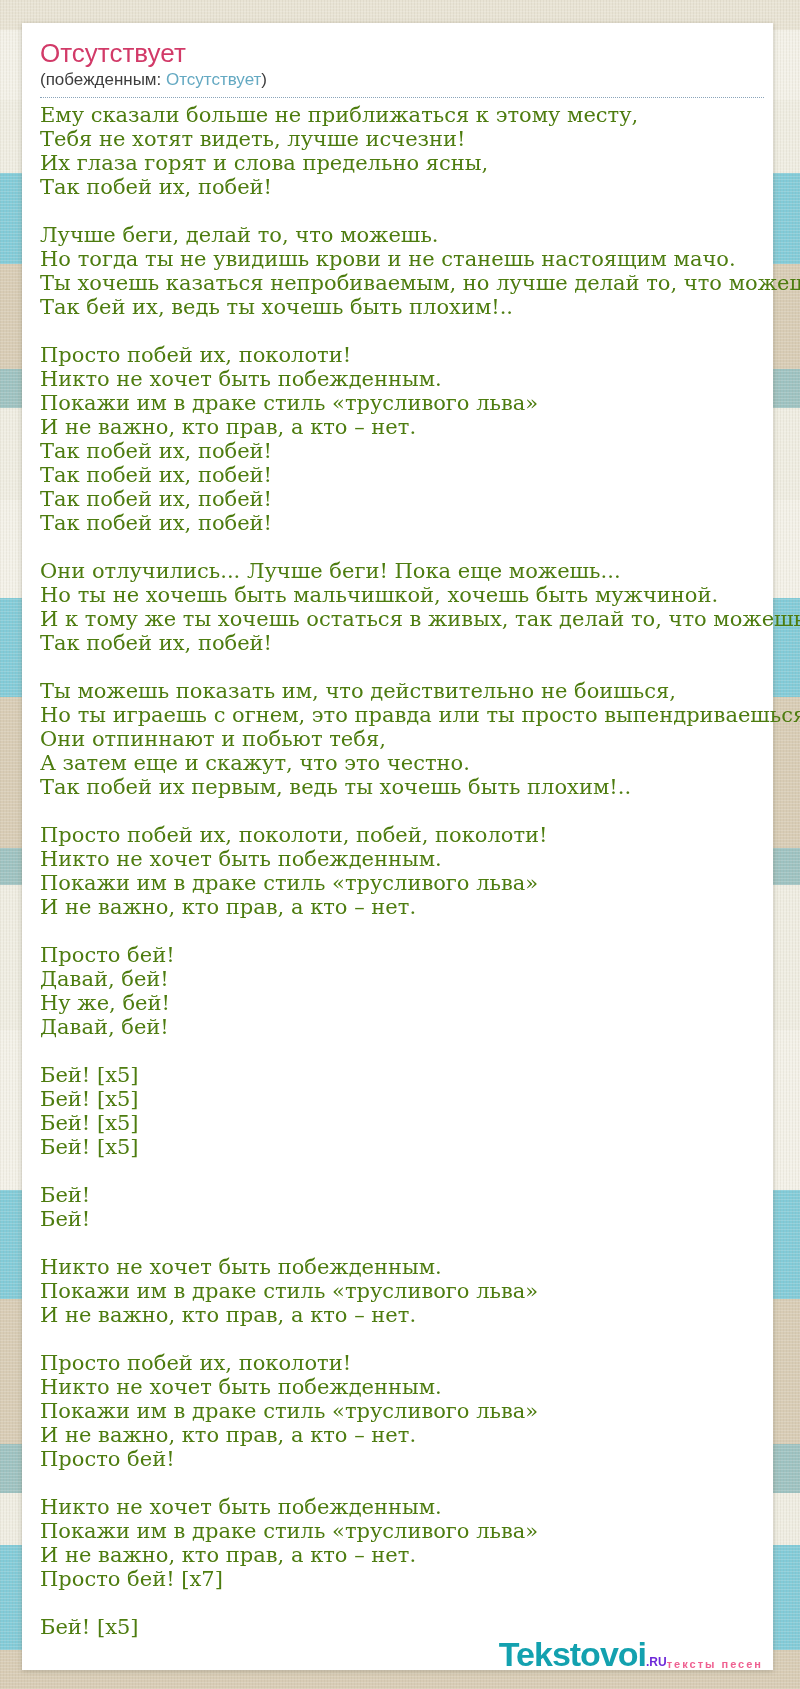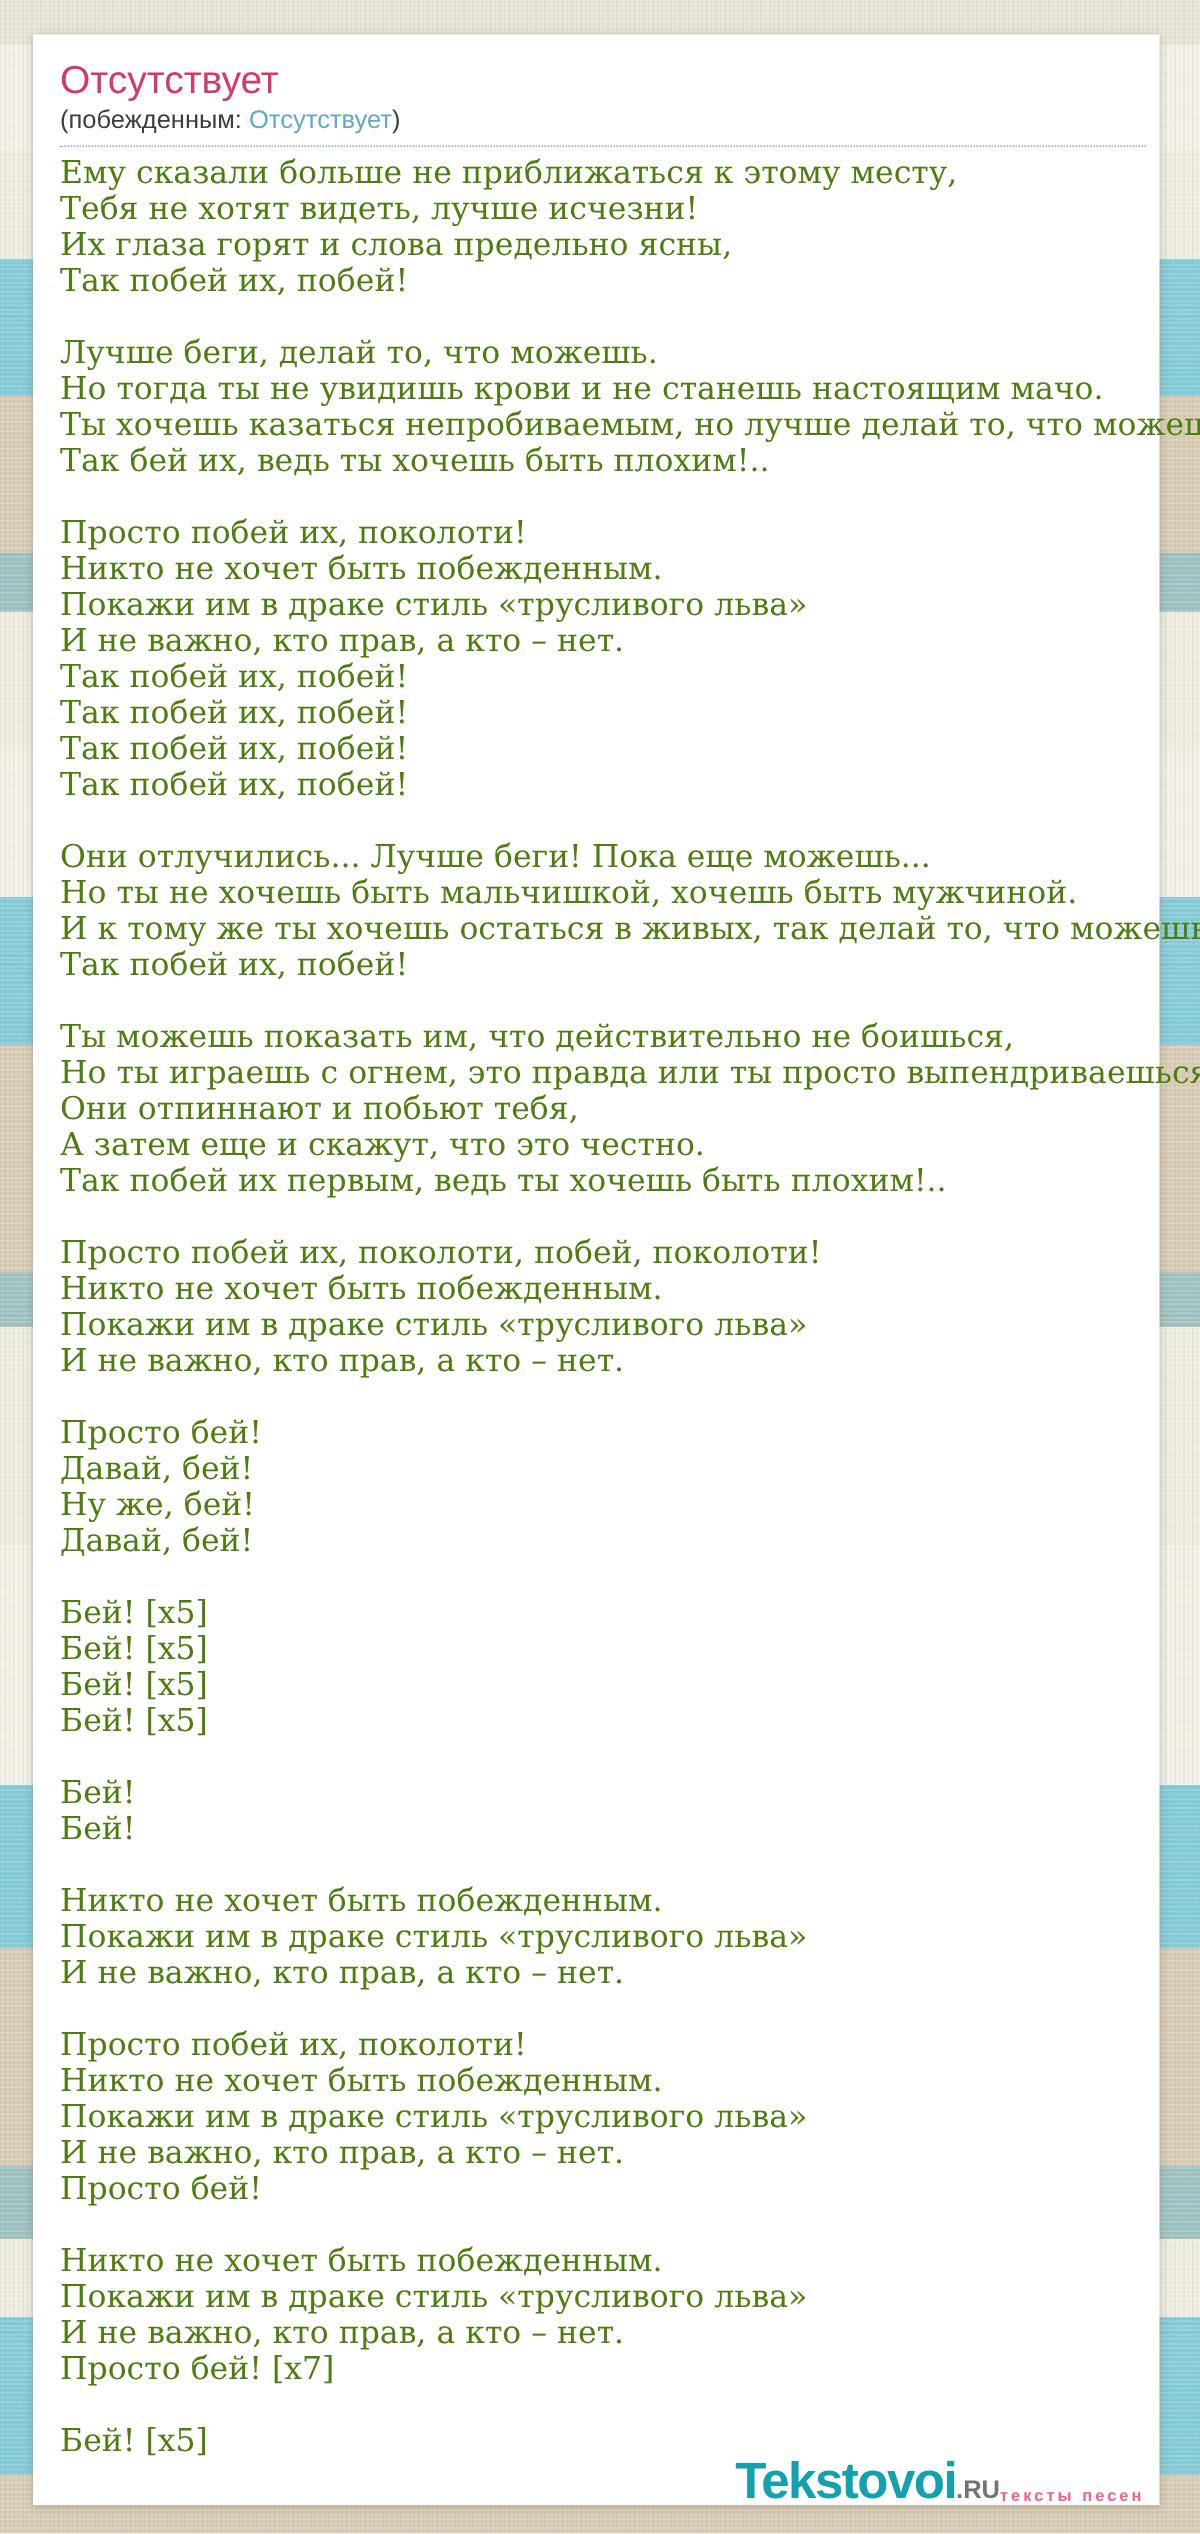--- a/index.html
+++ b/index.html
@@ -83,22 +83,22 @@
   }
   .logo-row{display:flex;align-items:baseline;}
   .logo-main{
     font-weight:700;
     font-size:34px;line-height:32px;
     letter-spacing:-1px;
     color:#13a1af;
   }
   .logo-domain{
     font-weight:700;
-    font-size:17px;
-    color:#737373;
+    font-size:12px;
+    color:#6d28d9;
     letter-spacing:0;
   }
   .logo-tagline{
     font-weight:700;
     font-size:11px;line-height:12px;
     letter-spacing:2px;
     color:#ef6091;
     margin-top:-2px;
     padding-right:2px;
   }

